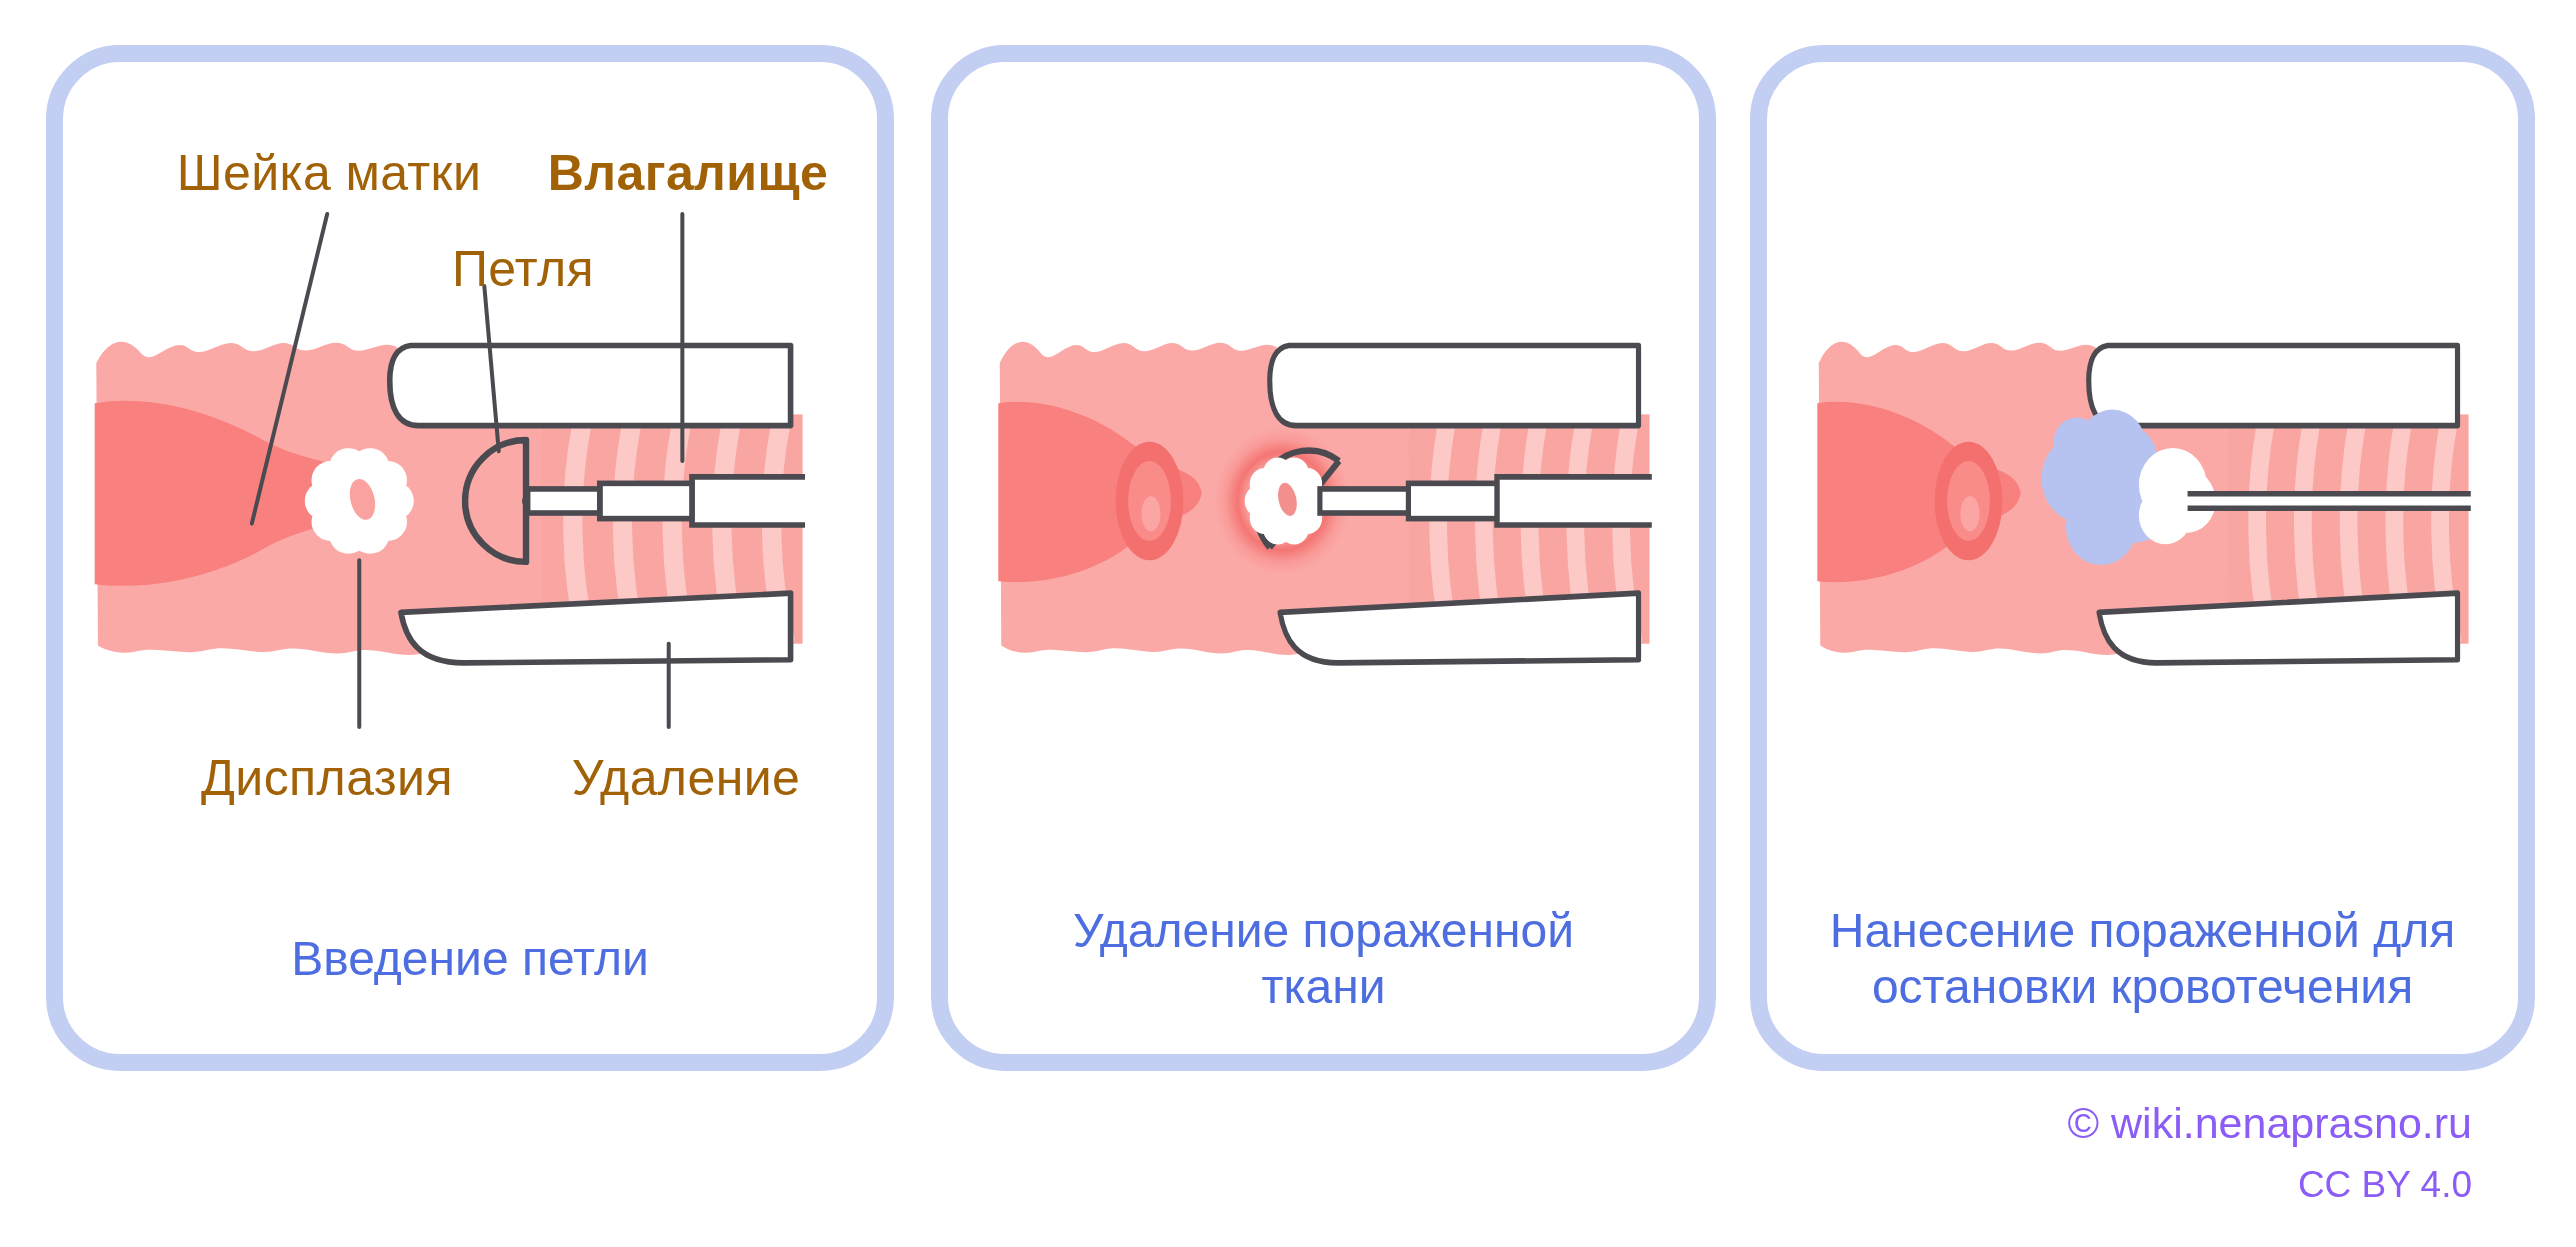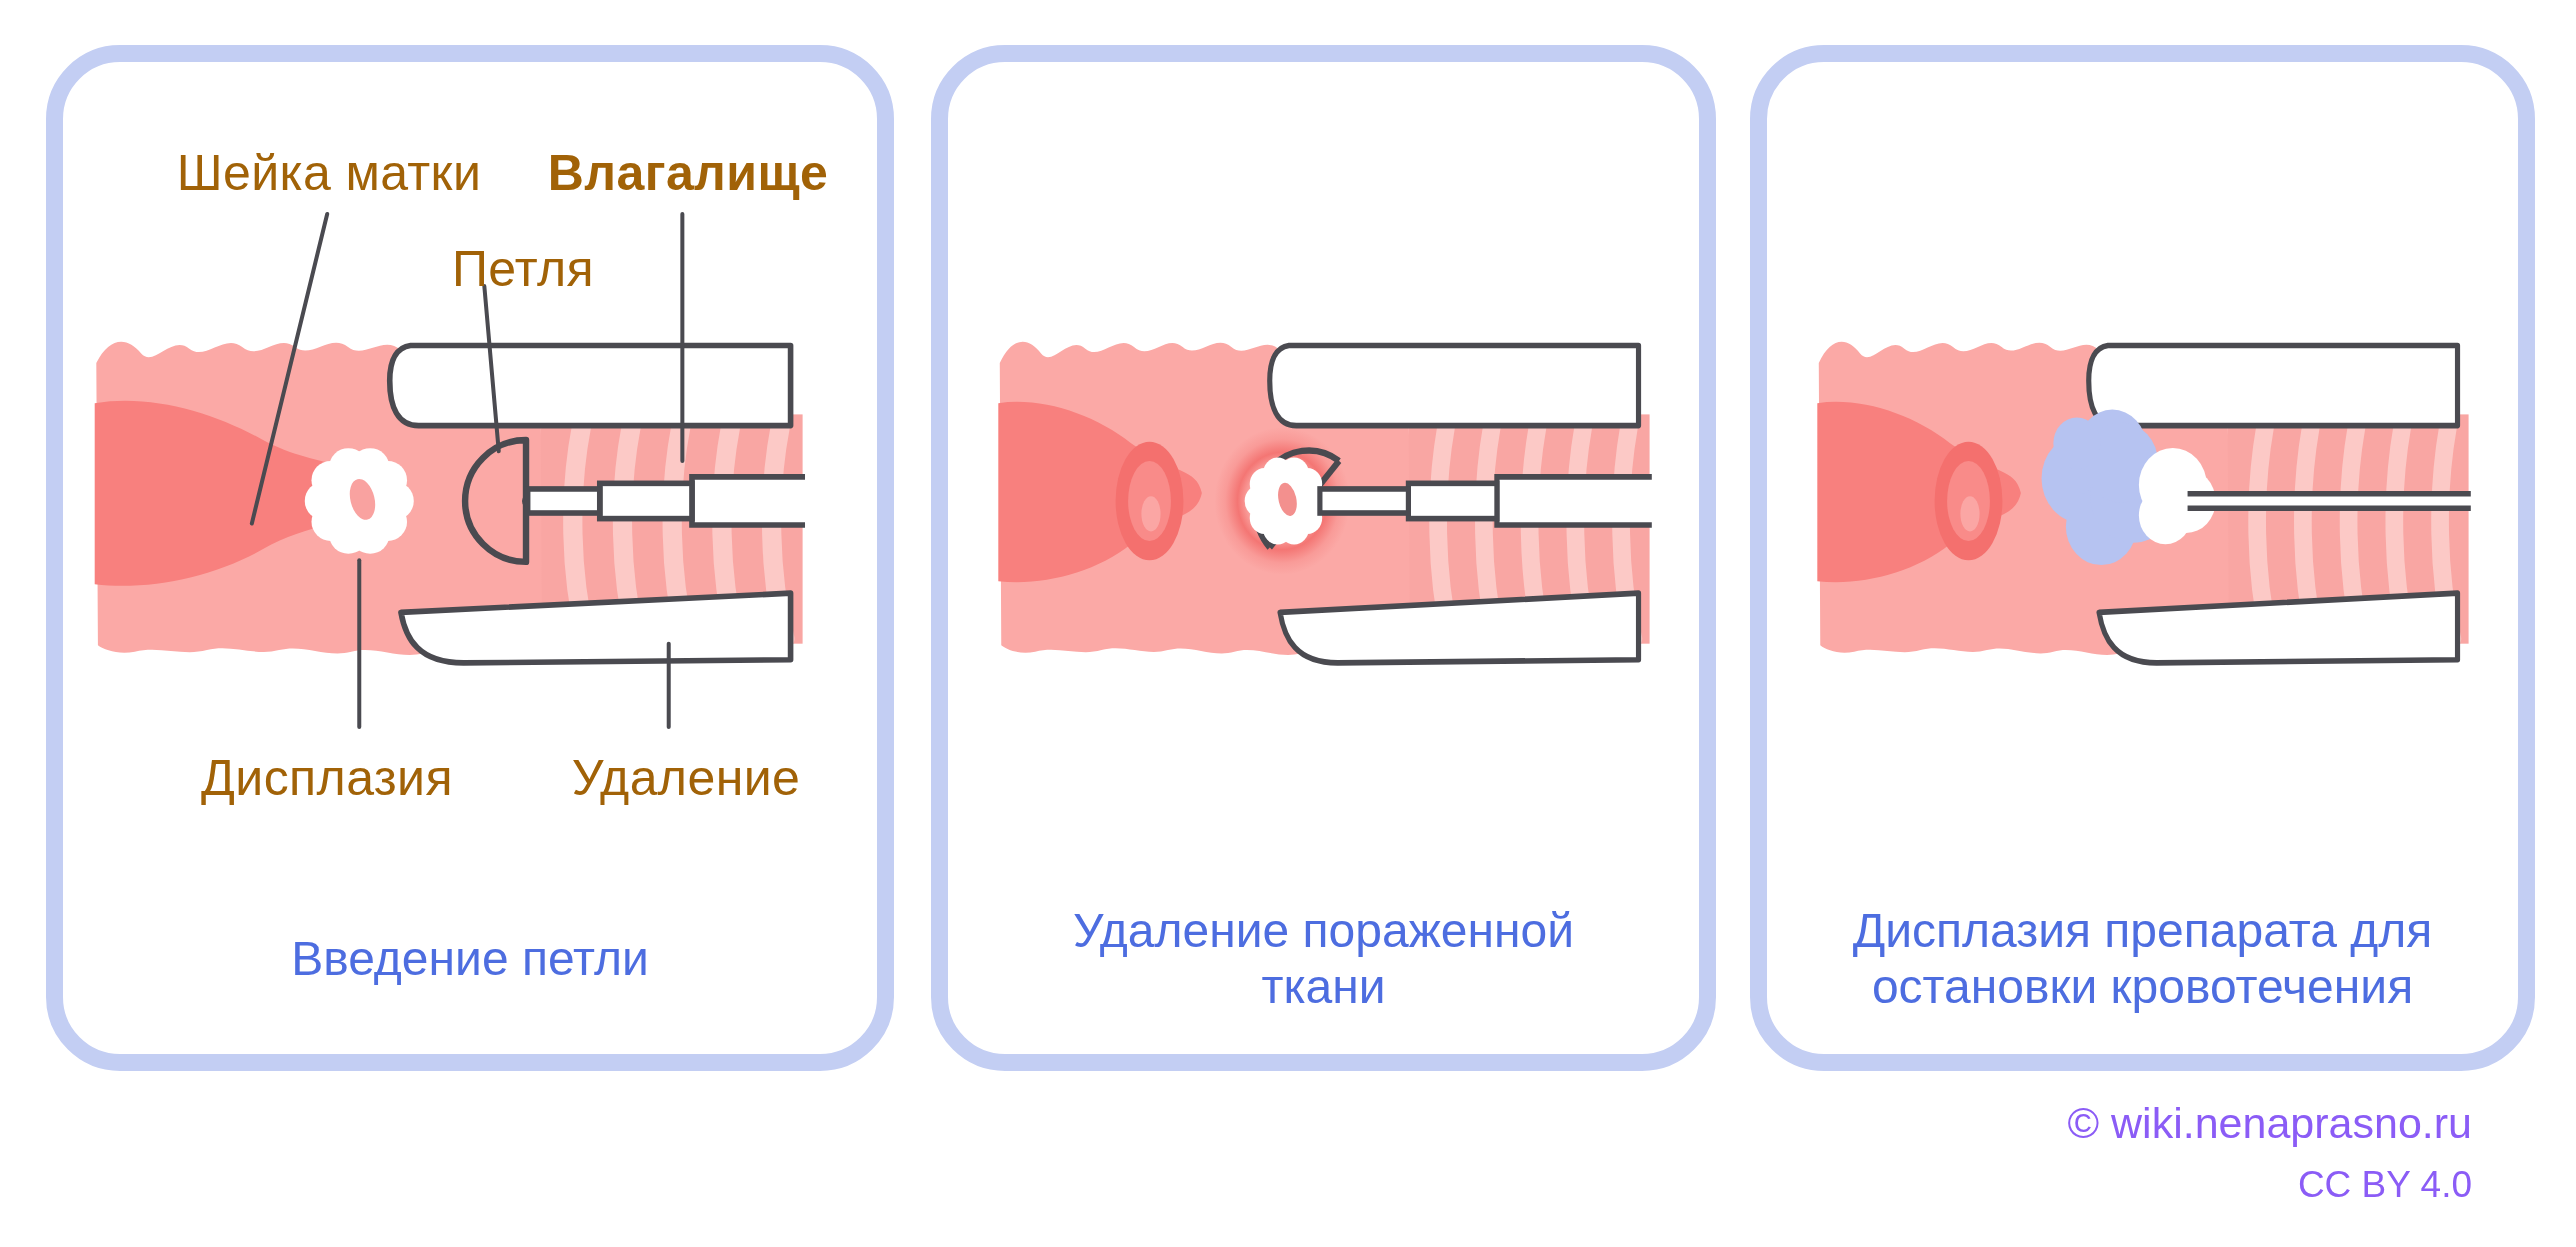--- a/index.html
+++ b/index.html
@@ -185,21 +185,21 @@
           <circle cx="472" cy="286" r="36"></circle>
           <circle cx="500" cy="268" r="40"></circle>
         </g>
         <g>
           <rect x="502" y="261" width="384" height="14" fill="#ffffff"></rect>
           <line x1="502" y1="259" x2="886" y2="259" stroke="#4A4A50" stroke-width="7"></line>
           <line x1="502" y1="277" x2="886" y2="277" stroke="#4A4A50" stroke-width="7"></line>
         </g>
       </g>
     </svg>
-    <div class="cap cap-3">Дисплазия препарата для остановки кровотечения</div>
+    <div class="cap cap-3">Нанесение пораженной для остановки кровотечения</div>
   </div>
 
   <div class="attribution">
     <div class="site-line"><span>©</span> <span>wiki.nenaprasno.ru</span></div>
     <div class="license-line">CC BY 4.0</div>
   </div>
 
 </div>
 
 

